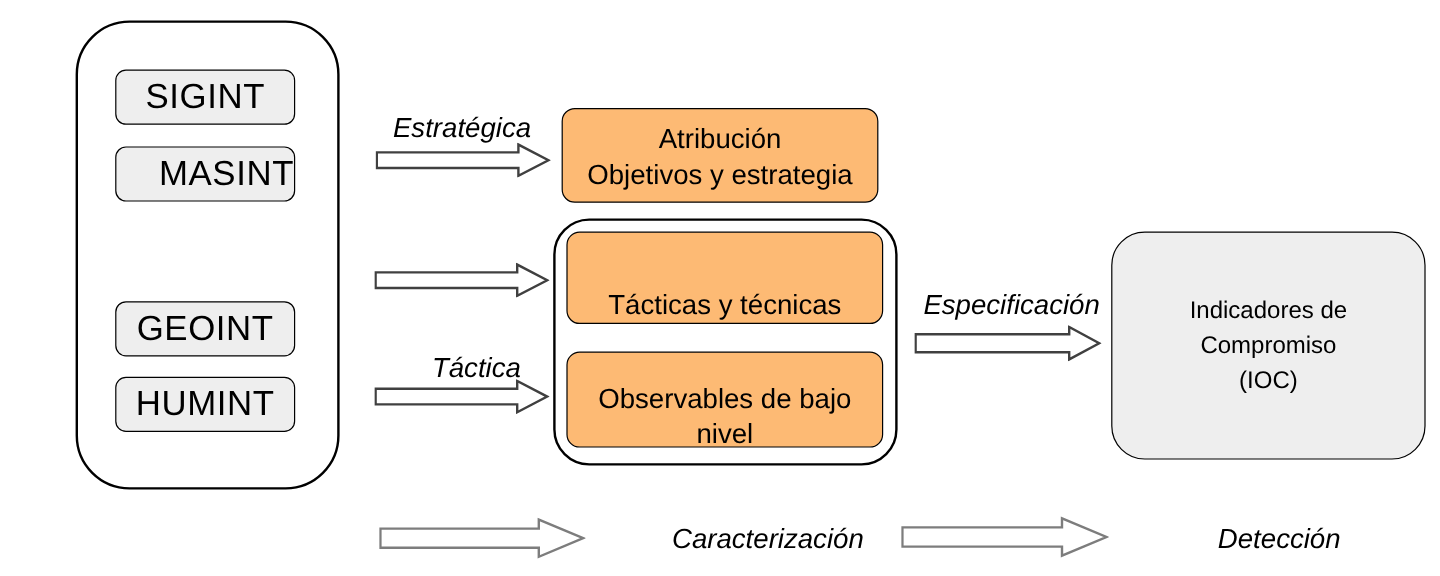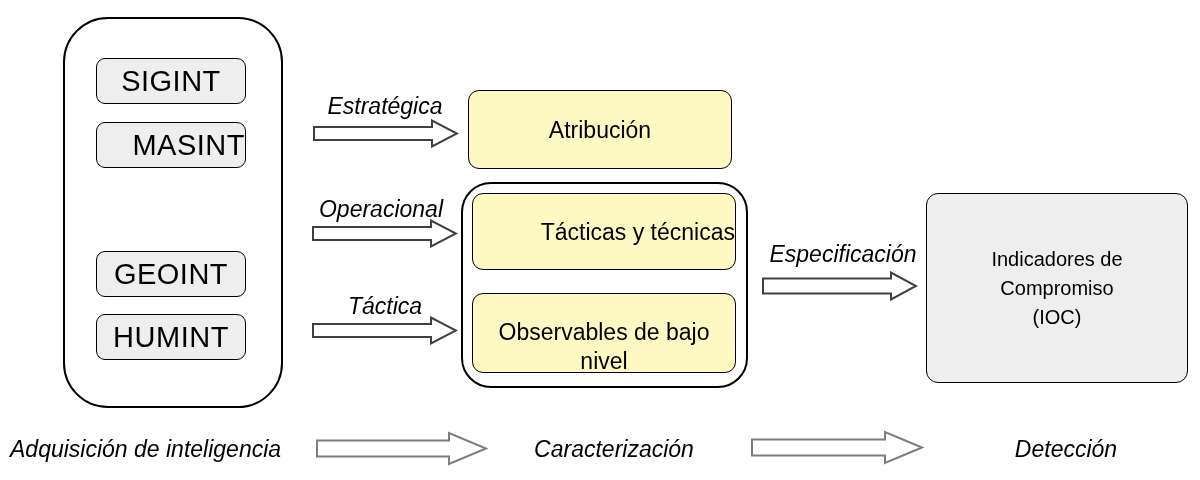--- a/index.html
+++ b/index.html
@@ -23,63 +23,63 @@
   .int-1 { top:58px; } .int-2 { top:122px;justify-content:flex-end; } .int-3 { top:187px; }
   .int-4 { top:251px; } .int-5 { top:314px; }
 
   
   .flow-label {
     position:absolute; font-style:italic; font-size:23px; line-height:25px;
     text-align:center; white-space:nowrap;
   }
   .lbl-estrategica  { left:310px; top:94px;  width:150px; }
   .lbl-operacional  { left:306px; top:197px; width:150px; }
-  .lbl-tactica      { left:310px; top:294px; width:150px; }
+  .lbl-tactica      { left:322px; top:294px; width:150px; }
   .lbl-especificacion { left:757px; top:242px; width:172px; }
 
   .block-arrow { position:absolute; display:block; }
   .arr-estrategica { left:313px; top:119px; }
   .arr-operacional { left:312px; top:219px; }
   .arr-tactica     { left:312px; top:316px; }
   .arr-especificacion { left:762px; top:271px; }
   .arr-stage-1 { left:316px; top:431px; }
   .arr-stage-2 { left:751px; top:430px; }
 
   
   .gray-box {
-    background:#fef9c3; border:1.5px solid #000; border-radius:11px;
-    position:absolute; display:flex; 
+    background:#fdba74; border:1.5px solid #000; border-radius:11px;
+    position:absolute; display:flex; flex-direction:column;
     align-items:center; justify-content:center; text-align:center;
     font-size:23px; line-height:30px;
   }
   .box-atribucion  { left:468px; top:90px;  width:264px; height:79px; }
   .box-tacticas    { left:472px; top:193px; width:264px; height:77px;justify-content:flex-end; }
   .box-observables { left:472px; top:293px; width:264px; height:80px; }
   .box-observables span { display:inline-block; max-width:235px; line-height:29px;margin-top:28px; }
 
   .characterization-container {
     position:absolute; left:461px; top:182px; width:287px; height:206px;
     border:2px solid #000; border-radius:30px; background:transparent;
   }
 
   .box-ioc {
     position:absolute; left:926px; top:193px; width:262px; height:190px;
-    background:#eeeeee; border:1.5px solid #000; border-radius:12px;
+    background:#eeeeee; border:1.5px solid #000; border-radius:28px;
     display:flex; align-items:center; justify-content:center; text-align:center;
     font-size:20px; line-height:29px;
   }
   .box-ioc span { display:inline-block; max-width:150px; }
 
   
   .stage-label {
     position:absolute; top:436px; font-style:italic; font-size:23px;
     white-space:nowrap;
   }
   .stage-1 { left:10px; }
-  .stage-2 { left:530px; width:168px; text-align:center; }
+  .stage-2 { left:560px; width:168px; }
   .stage-3 { left:1010px; width:112px; text-align:center; }
 </style>
 </head>
 <body>
 
 <div class="canvas">
 
   <div class="sources-container">
   </div>
   <div class="int-box int-1">
@@ -93,52 +93,51 @@
   </div>
   <div class="int-box int-5">
     <span>HUMINT</span>
   </div>
 
   <div class="flow-label lbl-estrategica">Estratégica</div>
   <svg class="block-arrow arr-estrategica" width="146" height="29" viewBox="0 0 146 29">
     <polygon points="1,8 119,8 119,1.5 144,14.5 119,27.5 119,21 1,21" fill="#ffffff" stroke="#404040" stroke-width="2"></polygon>
   </svg>
 
-  <div class="flow-label lbl-operacional">Operacional</div>
   <svg class="block-arrow arr-operacional" width="146" height="29" viewBox="0 0 146 29">
     <polygon points="1,8 119,8 119,1.5 144,14.5 119,27.5 119,21 1,21" fill="#ffffff" stroke="#404040" stroke-width="2"></polygon>
   </svg>
 
   <div class="flow-label lbl-tactica">Táctica</div>
   <svg class="block-arrow arr-tactica" width="146" height="29" viewBox="0 0 146 29">
     <polygon points="1,8 119,8 119,1.5 144,14.5 119,27.5 119,21 1,21" fill="#ffffff" stroke="#404040" stroke-width="2"></polygon>
   </svg>
 
   <div class="gray-box box-atribucion">
     <div>Atribución</div>
+    <div>Objetivos y estrategia</div>
   </div>
 
   <div class="characterization-container"></div>
   <div class="gray-box box-tacticas">
     <span>Tácticas y técnicas</span>
   </div>
   <div class="gray-box box-observables">
     <span>Observables de bajo nivel</span>
   </div>
 
   <div class="flow-label lbl-especificacion">Especificación</div>
   <svg class="block-arrow arr-especificacion" width="156" height="30" viewBox="0 0 156 30">
     <polygon points="1,7.5 129,7.5 129,1.5 154,15 129,28.5 129,22.5 1,22.5" fill="#ffffff" stroke="#404040" stroke-width="2"></polygon>
   </svg>
 
   <div class="box-ioc">
     <span>Indicadores de Compromiso (IOC)</span>
   </div>
 
-  <div class="stage-label stage-1">Adquisición de inteligencia</div>
   <svg class="block-arrow arr-stage-1" width="172" height="35" viewBox="0 0 172 35">
     <polygon points="1,9.5 133,9.5 133,2 170,17.5 133,33 133,25.5 1,25.5" fill="#ffffff" stroke="#7d7d7d" stroke-width="2"></polygon>
   </svg>
   <div class="stage-label stage-2">Caracterización</div>
   <svg class="block-arrow arr-stage-2" width="173" height="35" viewBox="0 0 173 35">
     <polygon points="1,9.5 134,9.5 134,2 171,17.5 134,33 134,25.5 1,25.5" fill="#ffffff" stroke="#7d7d7d" stroke-width="2"></polygon>
   </svg>
   <div class="stage-label stage-3">Detección</div>
 
 </div>

